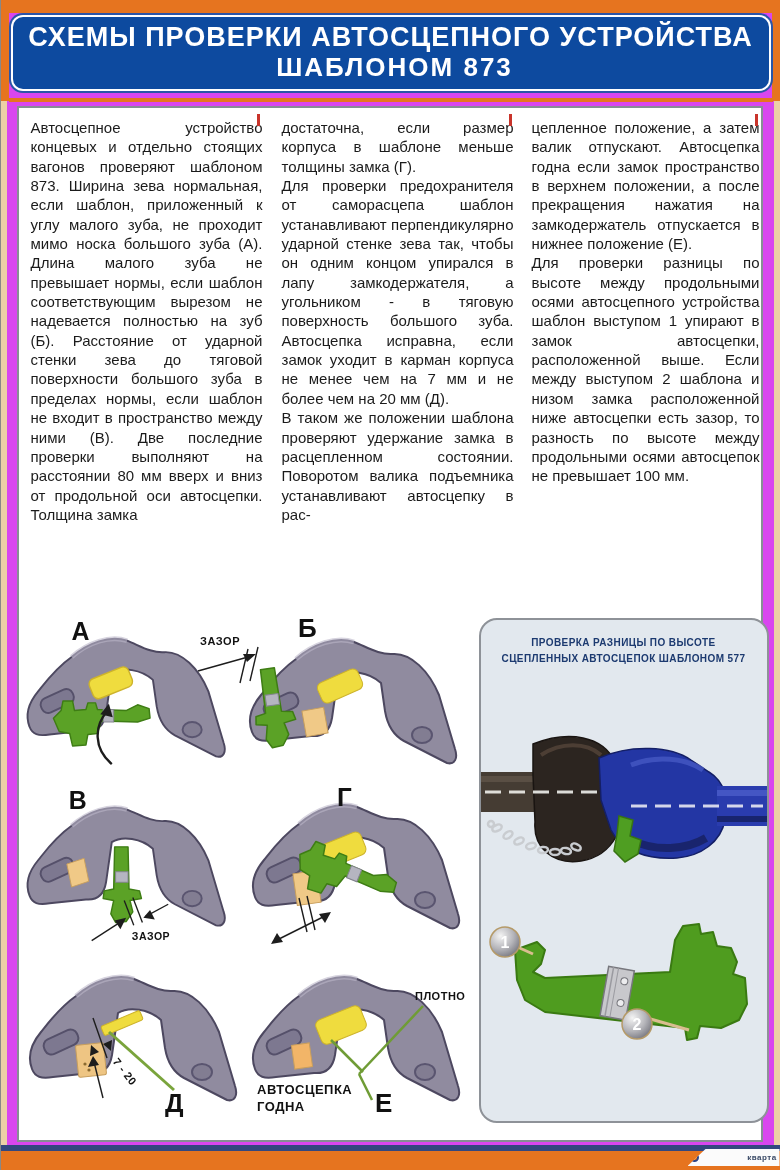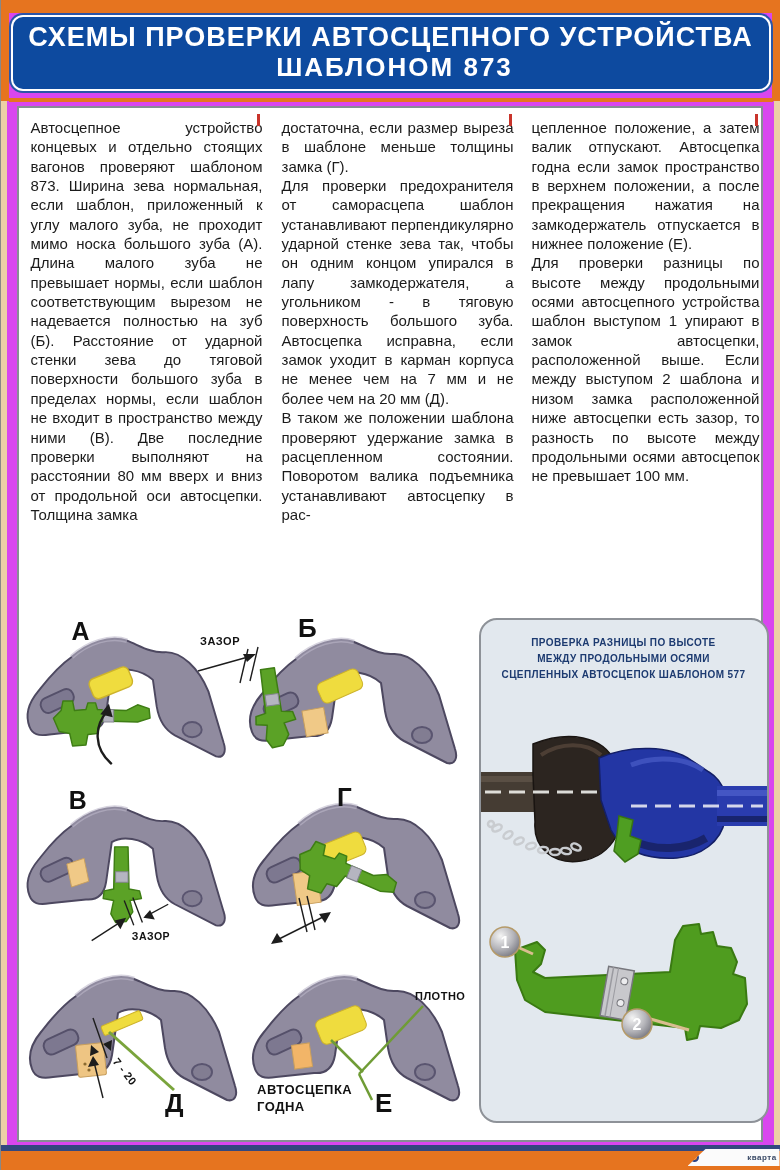--- a/index.html
+++ b/index.html
@@ -108,21 +108,21 @@
     <div class="t2">ШАБЛОНОМ 873</div>
   </div>
   <div class="header-rule"></div>
 
   <div class="frame"></div>
 
   <div class="col col1">
     <p>Автосцепное устройство концевых и отдельно стоящих вагонов проверяют шаблоном 873. Ширина зева нормальная, если шаблон, приложенный к углу малого зуба, не проходит мимо носка большого зуба (А). Длина малого зуба не превышает нормы, если шаблон соответствующим вырезом не надевается полностью на зуб (Б). Расстояние от ударной стенки зева до тяговой поверхности большого зуба в пределах нормы, если шаблон не входит в пространство между ними (В). Две последние проверки выполняют на расстоянии 80 мм вверх и вниз от продольной оси автосцепки. Толщина замка</p>
   </div>
   <div class="col col2">
-    <p>достаточна, если размер выреза в шаблоне меньше толщины замка (Г).</p>
+    <p>достаточна, если размер корпуса в шаблоне меньше толщины замка (Г).</p>
     <p>Для проверки предохранителя от саморасцепа шаблон устанавливают перпендикулярно ударной стенке зева так, чтобы он одним концом упирался в лапу замкодержателя, а угольником - в тяговую поверхность большого зуба. Автосцепка исправна, если замок уходит в карман корпуса не менее чем на 7 мм и не более чем на 20 мм (Д).</p>
     <p>В таком же положении шаблона проверяют удержание замка в расцепленном состоянии. Поворотом валика подъемника устанавливают автосцепку в рас-</p>
   </div>
   <div class="col col3">
     <p>цепленное положение, а затем валик отпускают. Автосцепка годна если замок пространство в верхнем положении, а после прекращения нажатия на замкодержатель отпускается в нижнее положение (Е).</p>
     <p>Для проверки разницы по высоте между продольными осями автосцепного устройства шаблон выступом 1 упирают в замок автосцепки, расположенной выше. Если между выступом 2 шаблона и низом замка расположенной ниже автосцепки есть зазор, то разность по высоте между продольными осями автосцепок не превышает 100 мм.</p>
   </div>
   <div class="colmark m1"></div>
   <div class="colmark m2"></div>
   <div class="colmark m3"></div>
@@ -201,21 +201,20 @@
     <line x1="130" y1="126" x2="143" y2="152" stroke="#6f9c35" stroke-width="2.5"></line>
     <text class="anno" x="186" y="52">ПЛОТНО</text>
     <text class="anno2" x="28" y="146">АВТОСЦЕПКА</text>
     <text class="anno2" x="28" y="163">ГОДНА</text>
     <text class="dlab" x="146" y="164">Е</text>
   </svg>
 
   <div class="panel">
     <div class="panel-title">
       <div>ПРОВЕРКА РАЗНИЦЫ ПО ВЫСОТЕ</div>
-      <div>МЕЖДУ ПРОДОЛЬНЫМИ ОСЯМИ</div>
       <div>СЦЕПЛЕННЫХ АВТОСЦЕПОК ШАБЛОНОМ 577</div>
     </div>
 
     <svg class="photo" viewBox="0 0 286 160">
       <rect x="0" y="52" width="58" height="40" fill="#453c33"></rect>
       <rect x="0" y="56" width="58" height="6" fill="#5a4f44"></rect>
       <path d="M 52,24 C 88,10 122,16 134,42 L 140,70 C 148,105 132,136 100,141 C 72,145 52,128 54,102 L 52,55 Z" fill="#2c2520" stroke="#191411" stroke-width="1.5"></path>
       <path d="M 60,35 C 80,22 105,22 120,35" stroke="#55453a" stroke-width="4" fill="none" opacity="0.8"></path>
       <line x1="4" y1="72" x2="128" y2="72" stroke="#f0f0ec" stroke-width="3" stroke-dasharray="16 8" opacity="0.9"></line>
       <path d="M 118,38 C 150,24 190,26 210,40 L 228,52 C 244,62 248,80 244,100 C 240,122 220,136 196,138 C 165,140 140,130 130,110 L 120,80 Z" fill="#2336a4" stroke="#141f66" stroke-width="1.5"></path>

